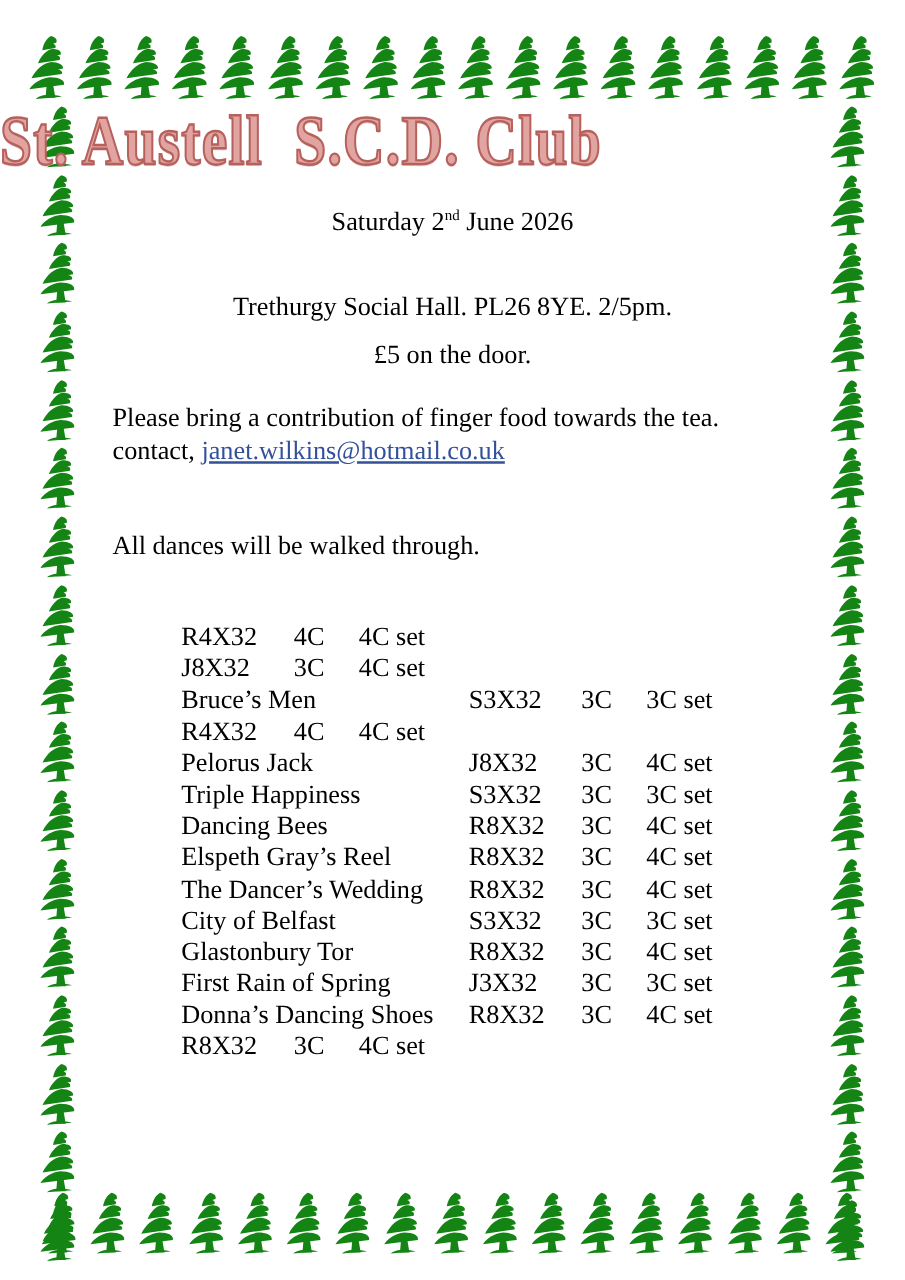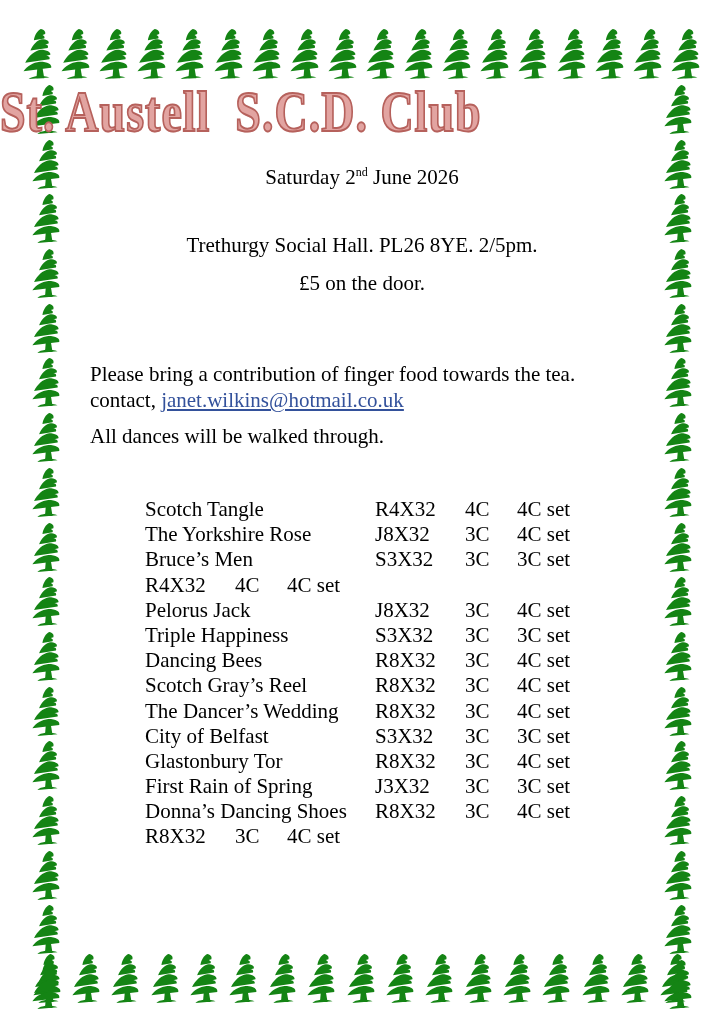--- a/index.html
+++ b/index.html
@@ -45,21 +45,21 @@
     position:absolute;left:70px;right:70px;
     text-align:center;font-size:21px;white-space:pre-wrap;
   }
   .line-date{top:165px;}
   .line-venue{top:233px;}
   .line-price{top:271px;}
   sup{font-size:12px;vertical-align:super;line-height:0;}
 
   
   .left-block{position:absolute;left:90px;right:70px;font-size:21px;line-height:26px;}
-  .block-food{top:321px;margin-top:40px;}
+  .block-food{top:321px;}
   .block-walk{top:423px;font-family:Liberation Serif, serif;}
   a.email{color:var(--link-color,#33519b);cursor:pointer;text-align:center;}
 
   
   .dance-table{position:absolute;left:145px;top:497px;font-size:21px;}
   .dance-row{display:flex;line-height:25.2px;height:25.2px;white-space:nowrap;}
   .cell{display:inline-block;}
   .cell-name{width:230px;}
   .cell-formula{width:90px;}
   .cell-couples{width:52px;}
@@ -308,27 +308,25 @@
 
 <div class="left-block block-food">
   <span>Please bring a contribution of finger food towards the tea.</span><br>
   <span>contact, </span><a class="email" href="#">janet.wilkins@hotmail.co.uk</a>
 </div>
 
 <div class="left-block block-walk">All dances will be walked through.</div>
 
 <div class="dance-table">
     <div class="dance-row">
-      <span class="cell cell-name">Scotch Tangle</span>
       <span class="cell cell-formula">R4X32</span>
       <span class="cell cell-couples">4C</span>
       <span class="cell cell-set">4C set</span>
     </div>
     <div class="dance-row">
-      <span class="cell cell-name">The Yorkshire Rose</span>
       <span class="cell cell-formula">J8X32</span>
       <span class="cell cell-couples">3C</span>
       <span class="cell cell-set">4C set</span>
     </div>
     <div class="dance-row">
       <span class="cell cell-name">Bruce’s Men</span>
       <span class="cell cell-formula">S3X32</span>
       <span class="cell cell-couples">3C</span>
       <span class="cell cell-set">3C set</span>
     </div>
@@ -349,21 +347,21 @@
       <span class="cell cell-couples">3C</span>
       <span class="cell cell-set">3C set</span>
     </div>
     <div class="dance-row">
       <span class="cell cell-name">Dancing Bees</span>
       <span class="cell cell-formula">R8X32</span>
       <span class="cell cell-couples">3C</span>
       <span class="cell cell-set">4C set</span>
     </div>
     <div class="dance-row">
-      <span class="cell cell-name">Scotch Gray’s Reel</span>
+      <span class="cell cell-name">Elspeth Gray’s Reel</span>
       <span class="cell cell-formula">R8X32</span>
       <span class="cell cell-couples">3C</span>
       <span class="cell cell-set">4C set</span>
     </div>
     <div class="dance-row">
       <span class="cell cell-name">The Dancer’s Wedding</span>
       <span class="cell cell-formula">R8X32</span>
       <span class="cell cell-couples">3C</span>
       <span class="cell cell-set">4C set</span>
     </div>

